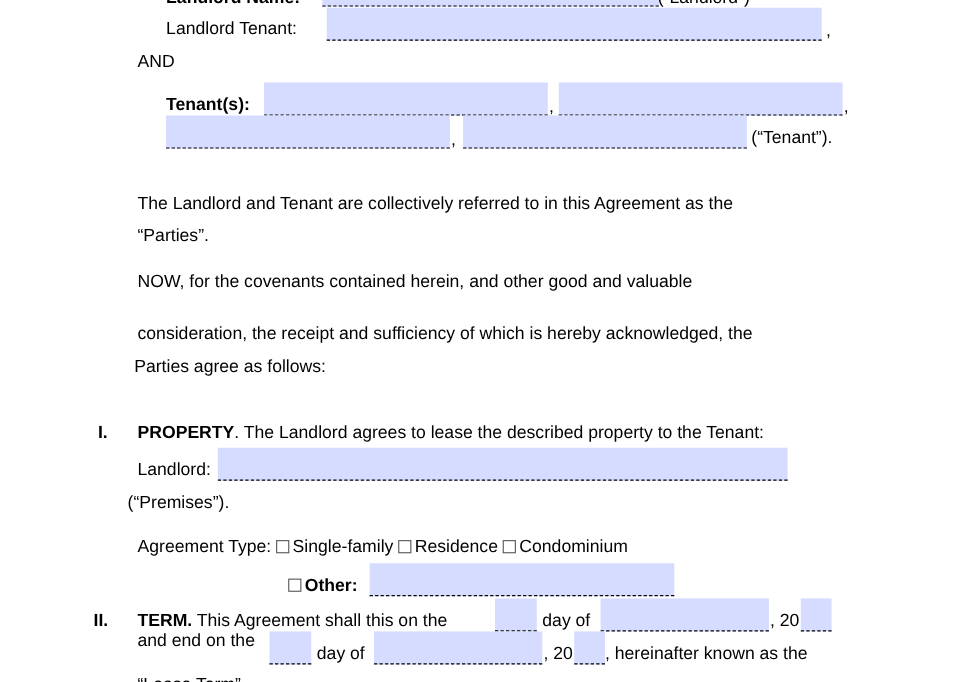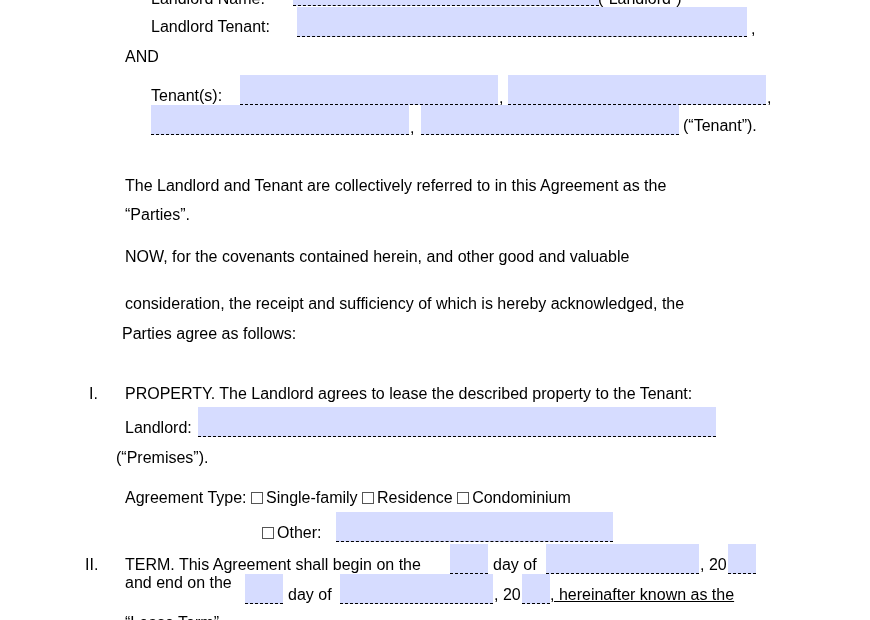--- a/index.html
+++ b/index.html
@@ -8,21 +8,21 @@
     background:#ffffff; color:#000;
     font-family:"Liberation Sans", sans-serif; font-size:16px;
   }
   .abs { position:absolute; white-space:nowrap; line-height:18px; }
   .field {
     position:absolute; background:#d6dcff;
   }
   .uline {
     position:absolute; border-bottom:1px dashed #000; height:0;
   }
-  .b { font-weight:normal; }
+  .b { font-weight:bold; }
   .cb {
     display:inline-block; width:10px; height:10px; border:1px solid #555;
     background:#fff; vertical-align:-1px; margin-right:3px;
   }
 </style>
 </head>
 <body>
 
 <div class="field" style="left:293px;top:-10px;width:306px;height:16px;"></div>
 <div class="uline" style="left:293px;top:5px;width:306px;"></div>
@@ -64,40 +64,40 @@
 <div class="field" style="left:198px;top:407px;width:518px;height:30px;"></div>
 <div class="uline" style="left:198px;top:436px;width:518px;"></div>
 <div class="abs" style="left:116px;top:449px;">(“Premises”).</div>
 
 <div class="abs" style="left:125px;top:489px;">
   <span>Agreement Type:</span>
   <span class="cb"></span><span>Single-family</span>
   <span class="cb"></span><span>Residence</span>
   <span class="cb"></span><span>Condominium</span>
 </div>
-<div class="abs" style="left:262px;top:524px;">
+<div class="abs" style="left:262px;top:524px;font-weight:bold;">
   <span class="cb"></span><span>Other:</span>
 </div>
 <div class="field" style="left:336px;top:512px;width:277px;height:30px;"></div>
 <div class="uline" style="left:336px;top:541px;width:277px;"></div>
 
 <div class="abs b" style="left:85px;top:556px;">II.</div>
-<div class="abs" style="left:125px;top:556px;"><span class="b">TERM.</span> <span>This Agreement shall begin on the</span></div>
+<div class="abs" style="left:125px;top:556px;"><span class="b">TERM.</span> <span>This Agreement shall this on the</span></div>
 <div class="field" style="left:450px;top:544px;width:38px;height:30px;"></div>
 <div class="uline" style="left:450px;top:573px;width:38px;"></div>
 <div class="abs" style="left:493px;top:556px;">day of</div>
 <div class="field" style="left:546px;top:544px;width:153px;height:30px;"></div>
 <div class="uline" style="left:546px;top:573px;width:153px;"></div>
 <div class="abs" style="left:700px;top:556px;">, 20</div>
 <div class="field" style="left:728px;top:544px;width:28px;height:30px;"></div>
 <div class="uline" style="left:728px;top:573px;width:28px;"></div>
 
 <div class="abs" style="left:125px;top:574px;">and end on the</div>
 <div class="field" style="left:245px;top:574px;width:38px;height:30px;"></div>
 <div class="uline" style="left:245px;top:603px;width:38px;"></div>
 <div class="abs" style="left:288px;top:586px;">day of</div>
 <div class="field" style="left:340px;top:574px;width:153px;height:30px;"></div>
 <div class="uline" style="left:340px;top:603px;width:153px;"></div>
 <div class="abs" style="left:494px;top:586px;">, 20</div>
 <div class="field" style="left:522px;top:574px;width:28px;height:30px;"></div>
 <div class="uline" style="left:522px;top:603px;width:28px;"></div>
-<div class="abs" style="left:550px;top:586px;text-decoration:underline;">, hereinafter known as the</div>
+<div class="abs" style="left:550px;top:586px;">, hereinafter known as the</div>
 <div class="abs" style="left:125px;top:614px;">“Lease Term”.</div>
 
 </body></html>

